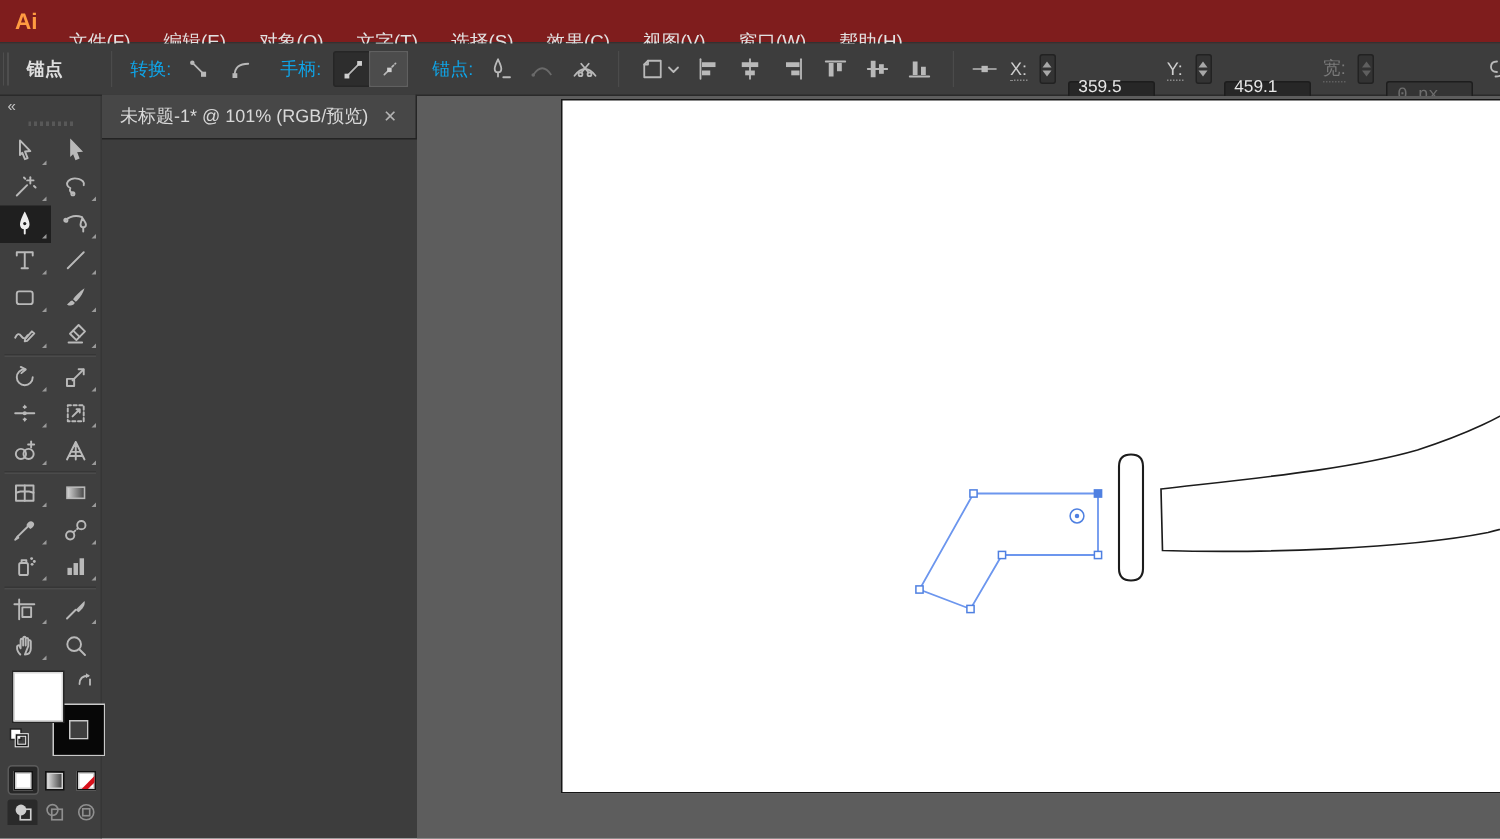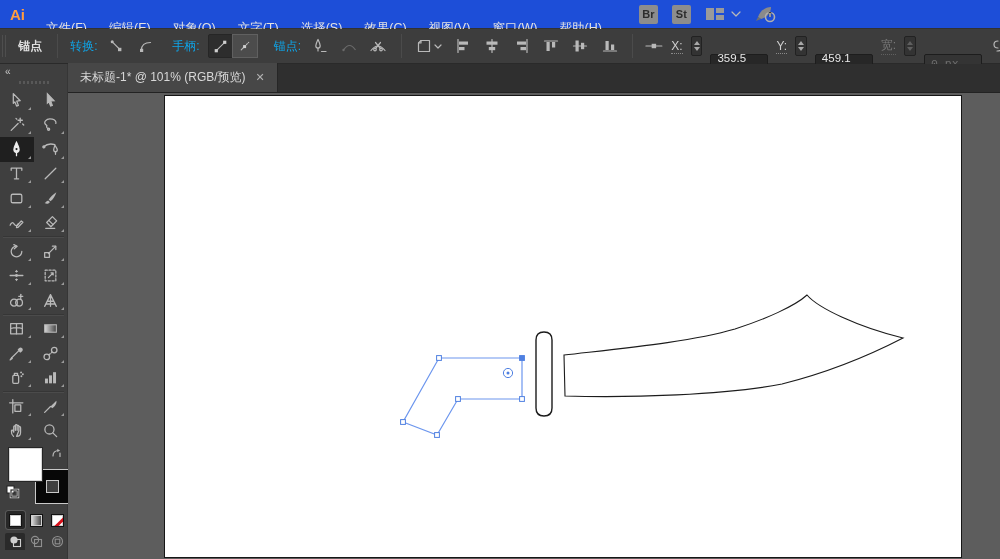--- a/index.html
+++ b/index.html
@@ -6,34 +6,34 @@
   html,body { width:1000px; height:559px; overflow:hidden; }
   body {
     font-family:"Liberation Sans","DejaVu Sans",sans-serif;
     background:#3d3d3d; color:#dcdcdc; font-size:12px;
     display:flex; flex-direction:column; user-select:none;
   }
   svg { display:block; }
   .ic { stroke:#b9b9b9; fill:none; stroke-width:1.2; stroke-linecap:round; stroke-linejoin:round; }
 
   
-  .menubar { height:29px; background:#1d4ed8; display:flex; align-items:center; padding-left:8px; flex:0 0 auto; border-bottom:1px solid #323232;}
+  .menubar { height:29px; background:#7f1d1d; display:flex; align-items:center; padding-left:8px; flex:0 0 auto; border-bottom:1px solid #323232;}
   .ai-logo { color:#ff9c41; font-weight:bold; font-size:15px; padding:0 10px 0 2px; letter-spacing:0; }
   .menu-item { padding:16px 11px; height:29px; line-height:29px; color:#e2e2e2; font-size:12.5px; cursor:default; }
   .mb-right { display:flex; align-items:center; gap:14px; margin-left:26px; }
   .sq-btn { width:19px; height:19px; background:#8d8d8d; color:#2d2d2d; font-size:11px; font-weight:bold;
             display:flex; align-items:center; justify-content:center; border-radius:2px; }
   .ws-group { display:flex; align-items:center; gap:6px; }
 
   
   .controlbar { height:35px; background:#3d3d3d; border-bottom:1px solid #2a2a2a; display:flex; align-items:center; gap:8px; padding:0 0 0 2px; flex:0 0 auto; }
   .grip { width:7px; height:22px; margin-right:2px;
           background:repeating-linear-gradient(90deg,#4e4e4e 0 1px,transparent 1px 3px); }
   .cb-label { color:#0ea5e9; font-size:12px; white-space:nowrap; }
-  .cb-label.bold { font-weight:bold; color:#dedede; margin-right:3px; }
+  .cb-label.bold { font-weight:bold; color:#dedede; margin-right:20px; }
   .cb-sep { width:1px; height:24px; background:#2e2e2e; border-right:1px solid #4b4b4b; margin:0 4px; }
   .cb-btn { width:24px; height:24px; display:flex; align-items:center; justify-content:center; border-radius:2px; }
   .seg-group { display:flex; background:#2d2d2d; border:1px solid #262626; border-radius:2px; }
   .seg { width:24px; height:22px; display:flex; align-items:center; justify-content:center; }
   .seg.active { background:#4c4c4c; outline:1px solid #606060; }
   .stepper { width:13px; height:20px; background:#333; border:1px solid #222; display:flex; flex-direction:column; align-items:center; justify-content:center; gap:2px; border-radius:2px; }
   .stepper i { width:0; height:0; border-left:3px solid transparent; border-right:3px solid transparent; }
   .stepper .up { border-bottom:4px solid #a8a8a8; } .stepper .dn { border-top:4px solid #a8a8a8; }
   .stepper.dis .up { border-bottom-color:#5f5f5f; } .stepper.dis .dn { border-top-color:#5f5f5f; }
   .val-field { height:20px; min-width:58px; background:#272727; border:1px solid #1d1d1d; color:#e8e8e8;
@@ -75,21 +75,21 @@
   .chip.white { background:#fff; }
   .chip.grad { background:linear-gradient(90deg,#e8e8e8,#3a3a3a); }
   .chip.none { background:#fff; position:relative; overflow:hidden; }
   .chip.none::after { content:""; position:absolute; left:-2px; top:5px; width:22px; height:3px; background:#d6111b; transform:rotate(-45deg); }
   
   .mode-row { display:flex; gap:1px; padding:2px 0 0 5px; flex:0 0 auto; }
   .mode { width:20px; height:17px; display:flex; align-items:center; justify-content:center; border-radius:2px 2px 0 0; }
   .mode.active { background:#2a2a2a; }
 
   
-  .docarea { flex:1; display:flex; flex-direction:column; min-width:0; }
+  .docarea { flex:1; display:flex; flex-direction:row; min-width:0; }
   .tabbar { height:29px; background:#2f2f2f; display:flex; align-items:flex-end; border-bottom:1px solid #232323; flex:0 0 auto; }
   .tab { height:29px; background:#474747; display:flex; align-items:center; gap:10px; padding:0 12px;
          color:#d8d8d8; font-size:12px; border-right:1px solid #262626; }
   .tab-close { color:#b3b3b3; font-size:11px; cursor:default; }
   .canvas { flex:1; position:relative; background:#5d5d5d; overflow:hidden; }
   .artboard { position:absolute; left:96px; top:2px; width:798px; height:463px; background:#fff; border:1px solid #161616; }
   .artwork { position:absolute; left:0; top:0; }
   .anchor { fill:#ffffff; stroke:#4f80e1; stroke-width:1; }
   .anchor.sel { fill:#4f80e1; }
 </style>
@@ -100,41 +100,20 @@
   <span class="ai-logo">Ai</span>
   <span class="menu-item">文件(F)</span>
   <span class="menu-item">编辑(E)</span>
   <span class="menu-item">对象(O)</span>
   <span class="menu-item">文字(T)</span>
   <span class="menu-item">选择(S)</span>
   <span class="menu-item">效果(C)</span>
   <span class="menu-item">视图(V)</span>
   <span class="menu-item">窗口(W)</span>
   <span class="menu-item">帮助(H)</span>
-  <div class="mb-right">
-    <span class="sq-btn">Br</span>
-    <span class="sq-btn">St</span>
-    <span class="ws-group">
-      <svg width="20" height="14" viewBox="0 0 20 14">
-        <rect x="1" y="1" width="8" height="12" fill="#9a9a9a"></rect>
-        <rect x="11" y="1" width="8" height="5" fill="#9a9a9a"></rect>
-        <rect x="11" y="8" width="8" height="5" fill="#9a9a9a"></rect>
-      </svg>
-      <svg width="10" height="6" viewBox="0 0 10 6">
-        <path d="M1 1 L5 5 L9 1" class="ic"></path>
-      </svg>
-    </span>
-    <svg width="22" height="18" viewBox="0 0 22 18">
-      <path d="M3 12 C6 4 12 2 16 2 C16 7 13 12 6 14 Z" fill="#8a8a8a"></path>
-      <path d="M3 12 L1 16 L6 14" fill="#6f6f6f"></path>
-      <circle cx="15" cy="12" r="4.5" fill="none" stroke="#aeaeae" stroke-width="1.6"></circle>
-      <line x1="15" y1="7" x2="15" y2="12" stroke="#3c3c3c" stroke-width="2.4"></line>
-      <line x1="15" y1="8" x2="15" y2="12" stroke="#aeaeae" stroke-width="1.6"></line>
-    </svg>
-  </div>
 </div>
 
 <div class="controlbar">
   <div class="grip"></div>
   <span class="cb-label bold">锚点</span>
   <div class="cb-sep"></div>
 
   <span class="cb-label">转换:</span>
   <span class="cb-btn">
     <svg width="16" height="16" viewBox="0 0 16 16">

